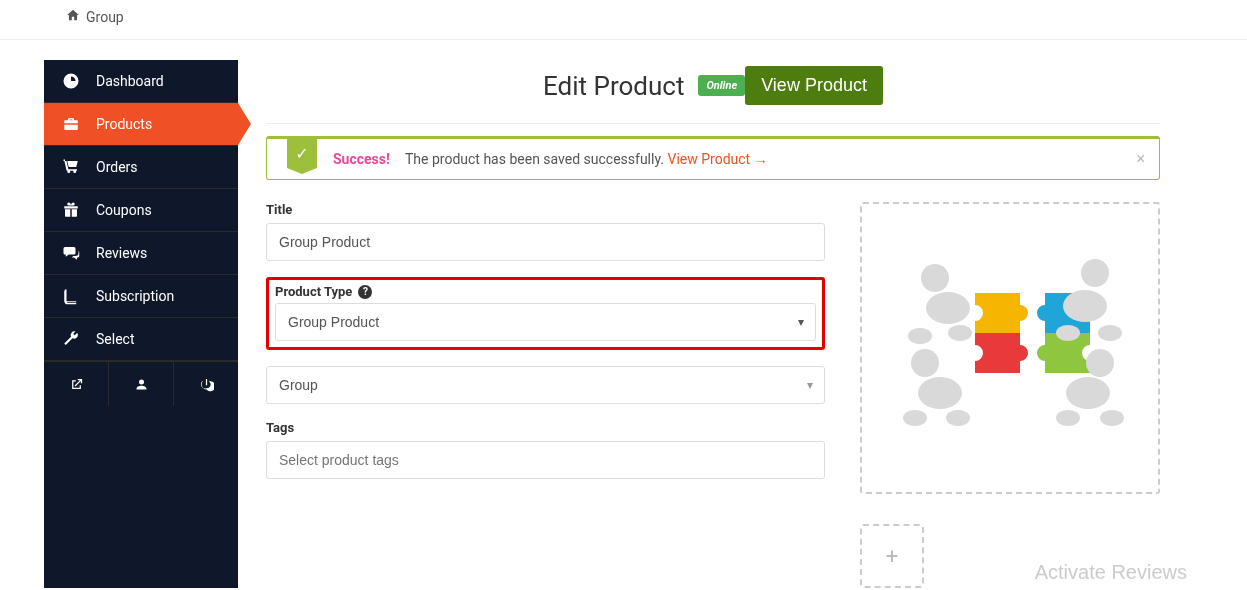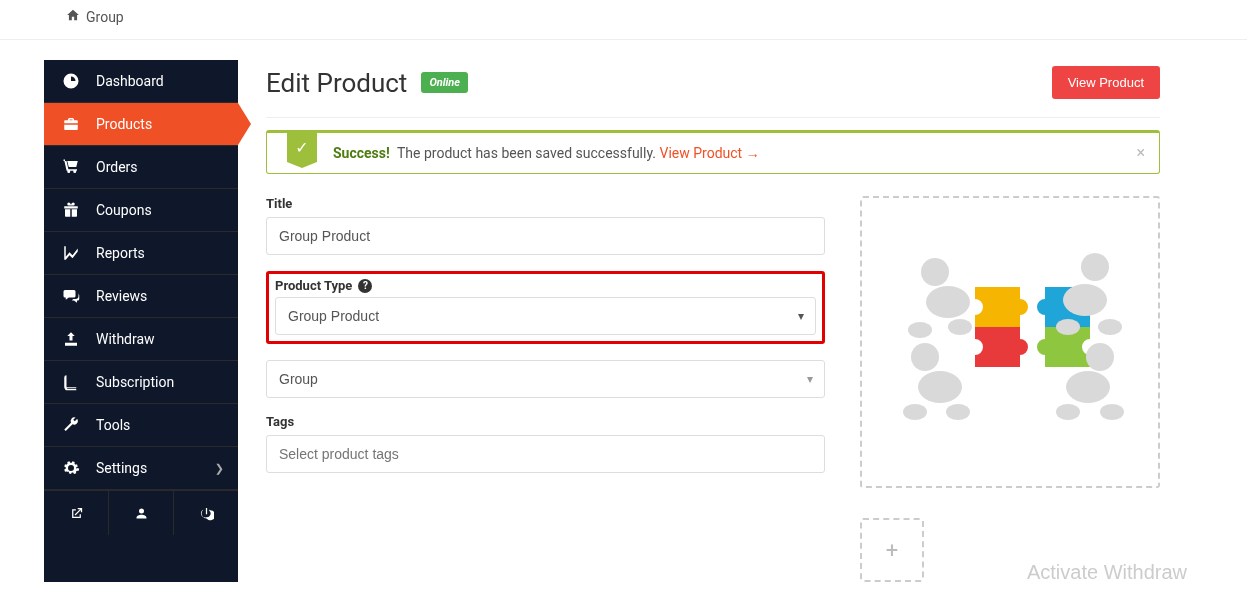--- a/index.html
+++ b/index.html
@@ -24,39 +24,39 @@
 }
 .sidebar .nav-icon { width: 18px; height: 18px; display: inline-flex; align-items: center; justify-content: center; color: #fff; flex-shrink: 0; }
 .sidebar .nav-item .chev { position: absolute; right: 14px; font-size: 11px; color: #aaa; }
 .sidebar-bottom { display: flex; border-top: 1px solid #2a2a2a; }
 .sidebar-bottom .btm { flex: 1; height: 44px; display: flex; align-items: center; justify-content: center; color: #fff; cursor: pointer; border-right: 1px solid #2a2a2a; }
 .sidebar-bottom .btm:last-child { border-right: none; }
 .sidebar-filler { flex: 1; }
 
 
 .content { flex: 1; padding: 0 28px 0 28px; max-width: 950px; }
-.page-head { display: flex; align-items: center; justify-content: space-between; padding: 6px 0 18px 0; border-bottom: 1px solid #eee; margin-bottom: 12px; }
+.page-head { display: flex; align-items: center; justify-content: center; padding: 6px 0 18px 0; border-bottom: 1px solid #eee; margin-bottom: 12px; }
 .page-head-left { display: flex; align-items: center; gap: 14px; }
 .page-title { font-size: 26px; font-weight: 400; color: #333; }
 .badge-online { background: #4caf50; color: #fff; font-size: 11px; font-weight: 700; padding: 4px 8px; border-radius: 3px; font-style: italic; }
-.btn-view { background: #ef4444; color: #fff; border: none; padding: 9px 16px; font-size: 13px; border-radius: 3px; cursor: pointer; }
+.btn-view { background: #4d7c0f; color: #fff; border: none; padding: 9px 16px; font-size: 18px; border-radius: 3px; cursor: pointer; }
 
 
 .alert { border: 1px solid #9dbf3b; border-top: 3px solid #9dbf3b; border-radius: 3px; display: flex; align-items: stretch; position: relative; margin-bottom: 22px; background: #fff; }
 .alert-icon { width: 30px; background: #9dbf3b; color: #fff; display: flex; align-items: center; justify-content: center; font-size: 16px; position: relative; height: 30px; margin: -1px 0 0 20px; }
 .alert-icon::after {
   content:"";
   position:absolute; bottom:-6px; left:0;
   width:0; height:0;
   border-left: 15px solid transparent;
   border-right: 15px solid transparent;
   border-top: 6px solid #9dbf3b;
 }
 .alert-body { padding: 12px 16px; font-size: 14px; color: #555; }
-.alert-body strong { color: #4d7c0f; margin-right: 4px; text-align: right; }
+.alert-body strong { color: #ec4899; margin-right: 12px; text-align: right; }
 .alert-body a { color: #f05025; text-decoration: none; }
 .alert-close { position: absolute; right: 14px; top: 10px; color: #bbb; cursor: pointer; font-size: 16px; }
 
 
 .form-row-wrap { display: flex; gap: 35px; }
 .form-main { flex: 1; }
 .form-group { margin-bottom: 16px; }
 .form-label { font-size: 13px; font-weight: 700; color: #333; display: flex; align-items: center; gap: 6px; margin-bottom: 6px; }
 .help-icon { width: 14px; height: 14px; border-radius: 50%; background: #333; color: #fff; font-size: 10px; display: inline-flex; align-items: center; justify-content: center; font-weight: 700; }
 .form-control { width: 100%; border: 1px solid #ddd; border-radius: 3px; padding: 10px 12px; font-size: 14px; color: #555; background: #fff; }
@@ -124,65 +124,40 @@
       <span class="nav-icon">
         <svg width="18" height="18" viewBox="0 0 24 24" fill="#fff">
             <path d="M4 11h7v10H5a1 1 0 01-1-1v-9zm9 0h7v9a1 1 0 01-1 1h-6V11zM3 7h18v3H3V7zm6-5c1.5 0 2 1 3 3 1-2 1.5-3 3-3a2 2 0 010 4H9a2 2 0 010-4z"></path>
           </svg>
       </span>
       <span>Coupons</span>
     </a>
     <a class="nav-item">
       <span class="nav-icon">
         <svg width="18" height="18" viewBox="0 0 24 24" fill="#fff">
-            <path d="M3 3h2v18H3V3zm2 14l5-6 4 4 7-9v4l-7 9-4-4-5 6v-4z"></path>
-          </svg>
-      </span>
-      <span>Reports</span>
-    </a>
-    <a class="nav-item">
-      <span class="nav-icon">
-        <svg width="18" height="18" viewBox="0 0 24 24" fill="#fff">
             <path d="M4 4h12a2 2 0 012 2v6a2 2 0 01-2 2H9l-4 3v-3H4a2 2 0 01-2-2V6a2 2 0 012-2zm16 5h1a2 2 0 012 2v5a2 2 0 01-2 2h-1v3l-4-3h-3l2-2h3a4 4 0 004-4V9z"></path>
           </svg>
       </span>
       <span>Reviews</span>
     </a>
     <a class="nav-item">
       <span class="nav-icon">
         <svg width="18" height="18" viewBox="0 0 24 24" fill="#fff">
-            <path d="M12 3l5 5h-3v6h-4V8H7l5-5zM4 17h16v4H4v-4z"></path>
-          </svg>
-      </span>
-      <span>Withdraw</span>
-    </a>
-    <a class="nav-item">
-      <span class="nav-icon">
-        <svg width="18" height="18" viewBox="0 0 24 24" fill="#fff">
             <path d="M6 3h13v16H6a2 2 0 000 4h13v-2H7v-.01A.99.99 0 017 20h12V3H6a3 3 0 00-3 3v13a3 3 0 003 3V3z"></path>
           </svg>
       </span>
       <span>Subscription</span>
     </a>
     <a class="nav-item">
       <span class="nav-icon">
         <svg width="18" height="18" viewBox="0 0 24 24" fill="#fff">
             <path d="M21 5a5 5 0 01-7 6L5 20l-2-2 9-9a5 5 0 016-7l-3 3 2 2 3-3 1 1z"></path>
           </svg>
       </span>
-      <span>Tools</span>
-    </a>
-    <a class="nav-item">
-      <span class="nav-icon">
-        <svg width="18" height="18" viewBox="0 0 24 24" fill="#fff">
-            <path d="M12 8a4 4 0 100 8 4 4 0 000-8zm9 4l2 1-1 3-2-.5a8 8 0 01-1.5 1.5l.5 2-3 1-1-2h-2l-1 2-3-1 .5-2A8 8 0 016 16.5L4 17l-1-3 2-1v-2L3 10l1-3 2 .5A8 8 0 017.5 6L7 4l3-1 1 2h2l1-2 3 1-.5 2A8 8 0 0118 7.5l2-.5 1 3-2 1v2z"></path>
-          </svg>
-      </span>
-      <span>Settings</span>
-      <span class="chev">❯</span>
+      <span>Select</span>
     </a>
     <div class="sidebar-bottom">
       <div class="btm">
         <svg width="15" height="15" viewBox="0 0 24 24" fill="#fff">
             <path d="M14 3h7v7h-2V6.4L10.4 15 9 13.6 17.6 5H14V3zM5 5h6v2H7v10h10v-4h2v6H5V5z"></path>
           </svg>
       </div>
       <div class="btm">
         <svg width="15" height="15" viewBox="0 0 24 24" fill="#fff">
             <path d="M12 12a4 4 0 100-8 4 4 0 000 8zm0 2c-4 0-8 2-8 5v1h16v-1c0-3-4-5-8-5z"></path>
@@ -294,13 +269,13 @@
         </div>
         <div class="img-add">
           <span>+</span>
         </div>
       </div>
     </div>
 
   </div>
 </div>
 
-<div class="watermark">Activate Withdraw</div>
+<div class="watermark">Activate Reviews</div>
 
 </body></html>

